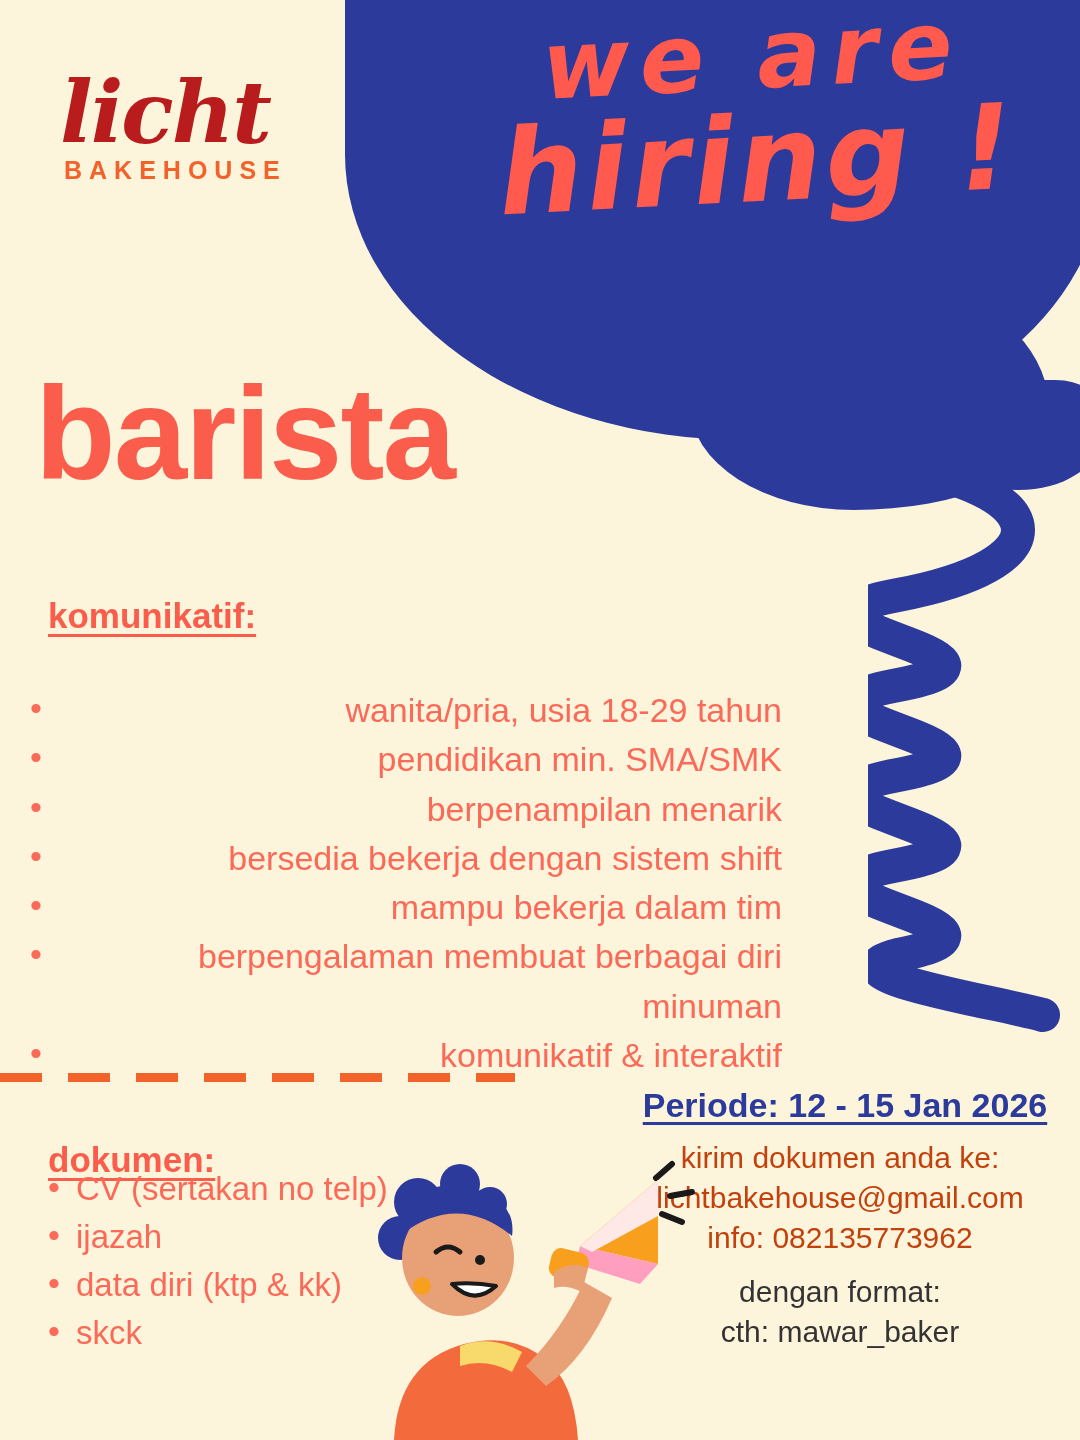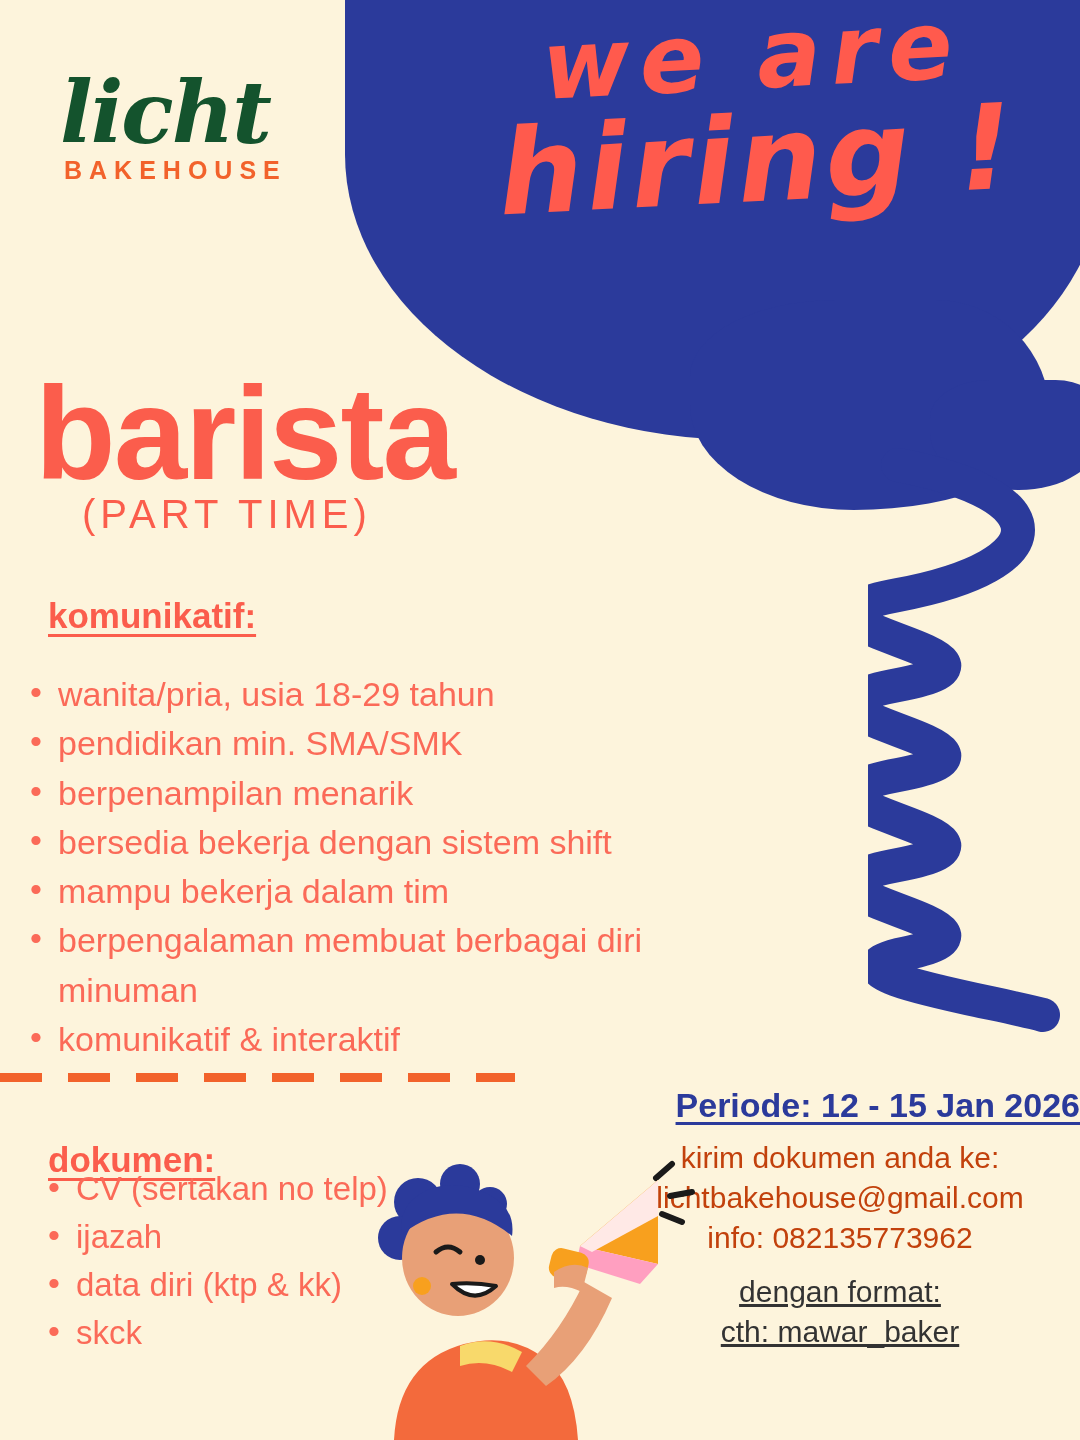--- a/index.html
+++ b/index.html
@@ -72,21 +72,21 @@
     position: absolute;
     top: 70px;
     left: 60px;
     z-index: 4;
   }
   .logo-word {
     font-family: "DejaVu Serif", serif;
     font-style: italic;
     font-weight: bold;
     font-size: 86px;
-    color: #14532d;
+    color: #b91c1c;
     line-height: 1;
     letter-spacing: -2px;
   }
   .logo-sub {
     font-size: 25px;
     letter-spacing: 7px;
     color: #F2622B;
     font-weight: bold;
     margin-top: 0;
     margin-left: 4px;
@@ -137,21 +137,21 @@
     line-height: 1.45;
     padding-left: 36px;
   }
   ul.list li::before {
     content: "•";
     position: absolute;
     left: 8px;
     top: -2px;
     font-size: 34px;
   }
-  ul.qual-list { top: 670px; left: 22px; width: 760px; }
+  ul.qual-list { top: 686px; left: 22px; width: 760px; text-align: right; }
   ul.qual-list li { font-size: 34px; }
 
   .dashed {
     position: absolute;
     top: 1073px;
     left: 0px;
     width: 515px;
     height: 9px;
     z-index: 4;
     background-image: repeating-linear-gradient(to right, #F2622B 0 42px, transparent 42px 68px);
@@ -168,21 +168,21 @@
     left: 868px;
     z-index: 3;
   }
 
   
   .period {
     position: absolute;
     top: 1086px;
     left: 610px;
     width: 470px;
-    text-align: right;
+    text-align: center;
     z-index: 5;
     font-size: 34px;
     font-weight: bold;
     color: #2B3A9B;
     text-decoration: underline;
     text-underline-offset: 5px;
   }
   .contact {
     position: absolute;
     top: 1138px;
@@ -197,21 +197,20 @@
   .format {
     position: absolute;
     top: 1272px;
     left: 600px;
     width: 480px;
     text-align: center;
     z-index: 5;
     font-size: 30px;
     color: #333;
     line-height: 1.33;
-    text-decoration: underline;
   }
 
   
   .illus { position: absolute; bottom: 0; left: 340px; z-index: 6; }
 </style>
 </head>
 <body>
 
 <div class="poster">
 
@@ -223,21 +222,20 @@
     <div class="hiring-line1">we are</div>
     <div class="hiring-line2">hiring !</div>
   </div>
 
   <div class="logo">
     <div class="logo-word">licht</div>
     <div class="logo-sub">BAKEHOUSE</div>
   </div>
 
   <div class="title">barista</div>
-  <div class="subtitle">(PART TIME)</div>
 
   <div class="sec-head qual-head">komunikatif:</div>
   <ul class="list qual-list">
     <li>wanita/pria, usia 18-29 tahun</li>
     <li>pendidikan min. SMA/SMK</li>
     <li>berpenampilan menarik</li>
     <li>bersedia bekerja dengan sistem shift</li>
     <li>mampu bekerja dalam tim</li>
     <li>berpengalaman membuat berbagai diri minuman</li>
     <li>komunikatif &amp; interaktif</li>

